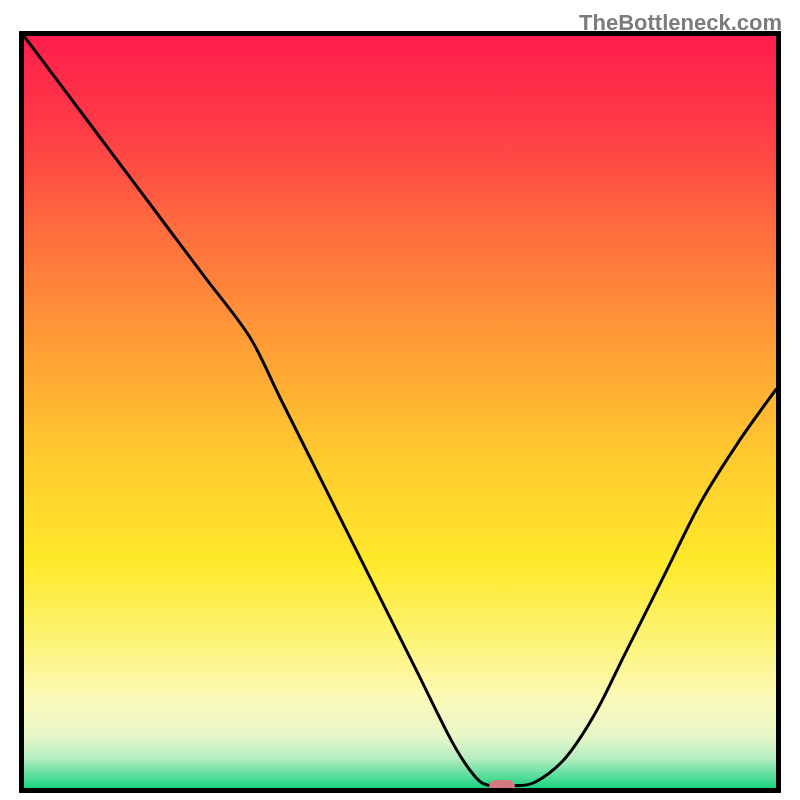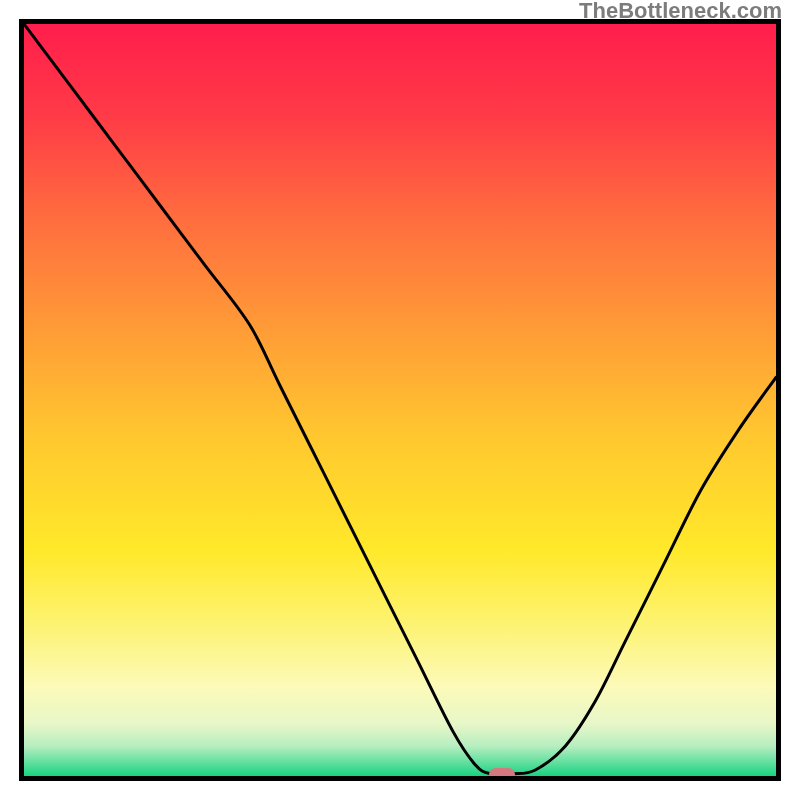--- a/index.html
+++ b/index.html
@@ -6,21 +6,21 @@
     margin: 0;
     padding: 0;
     width: 800px;
     height: 800px;
     background: #ffffff;
     overflow: hidden;
   }
   .frame {
     position: absolute;
     left: 0;
-    top: 0;
+    top: 12px;
     width: 800px;
     height: 788px;
   }
   .plot-area {
     position: absolute;
     left: 19px;
     top: 19px;
     width: 762px;
     height: 762px;
     border: 5px solid #000;

